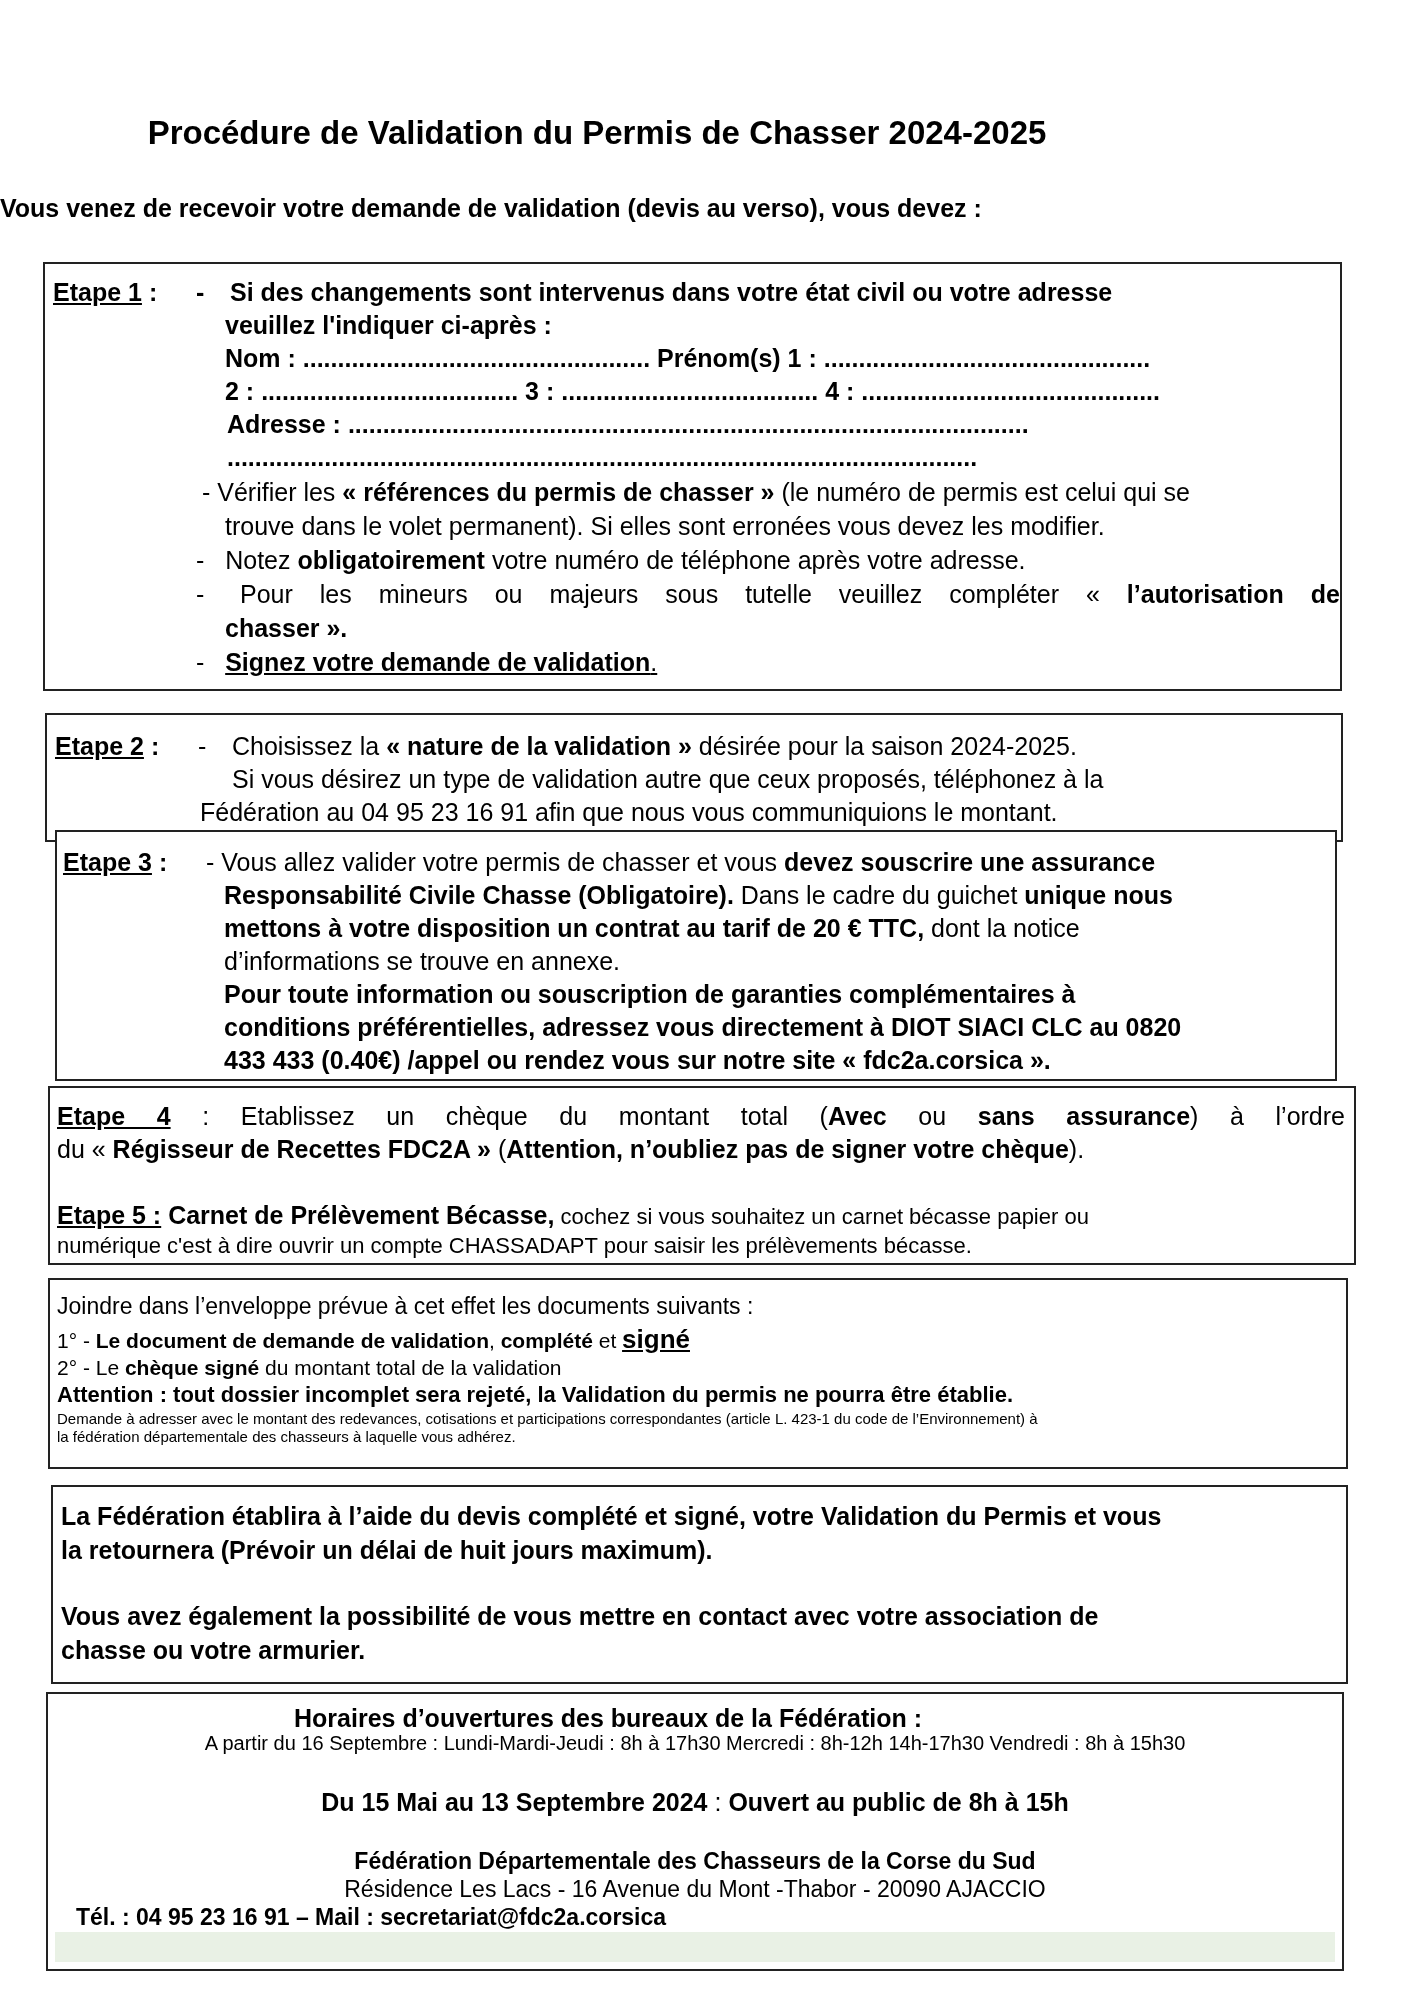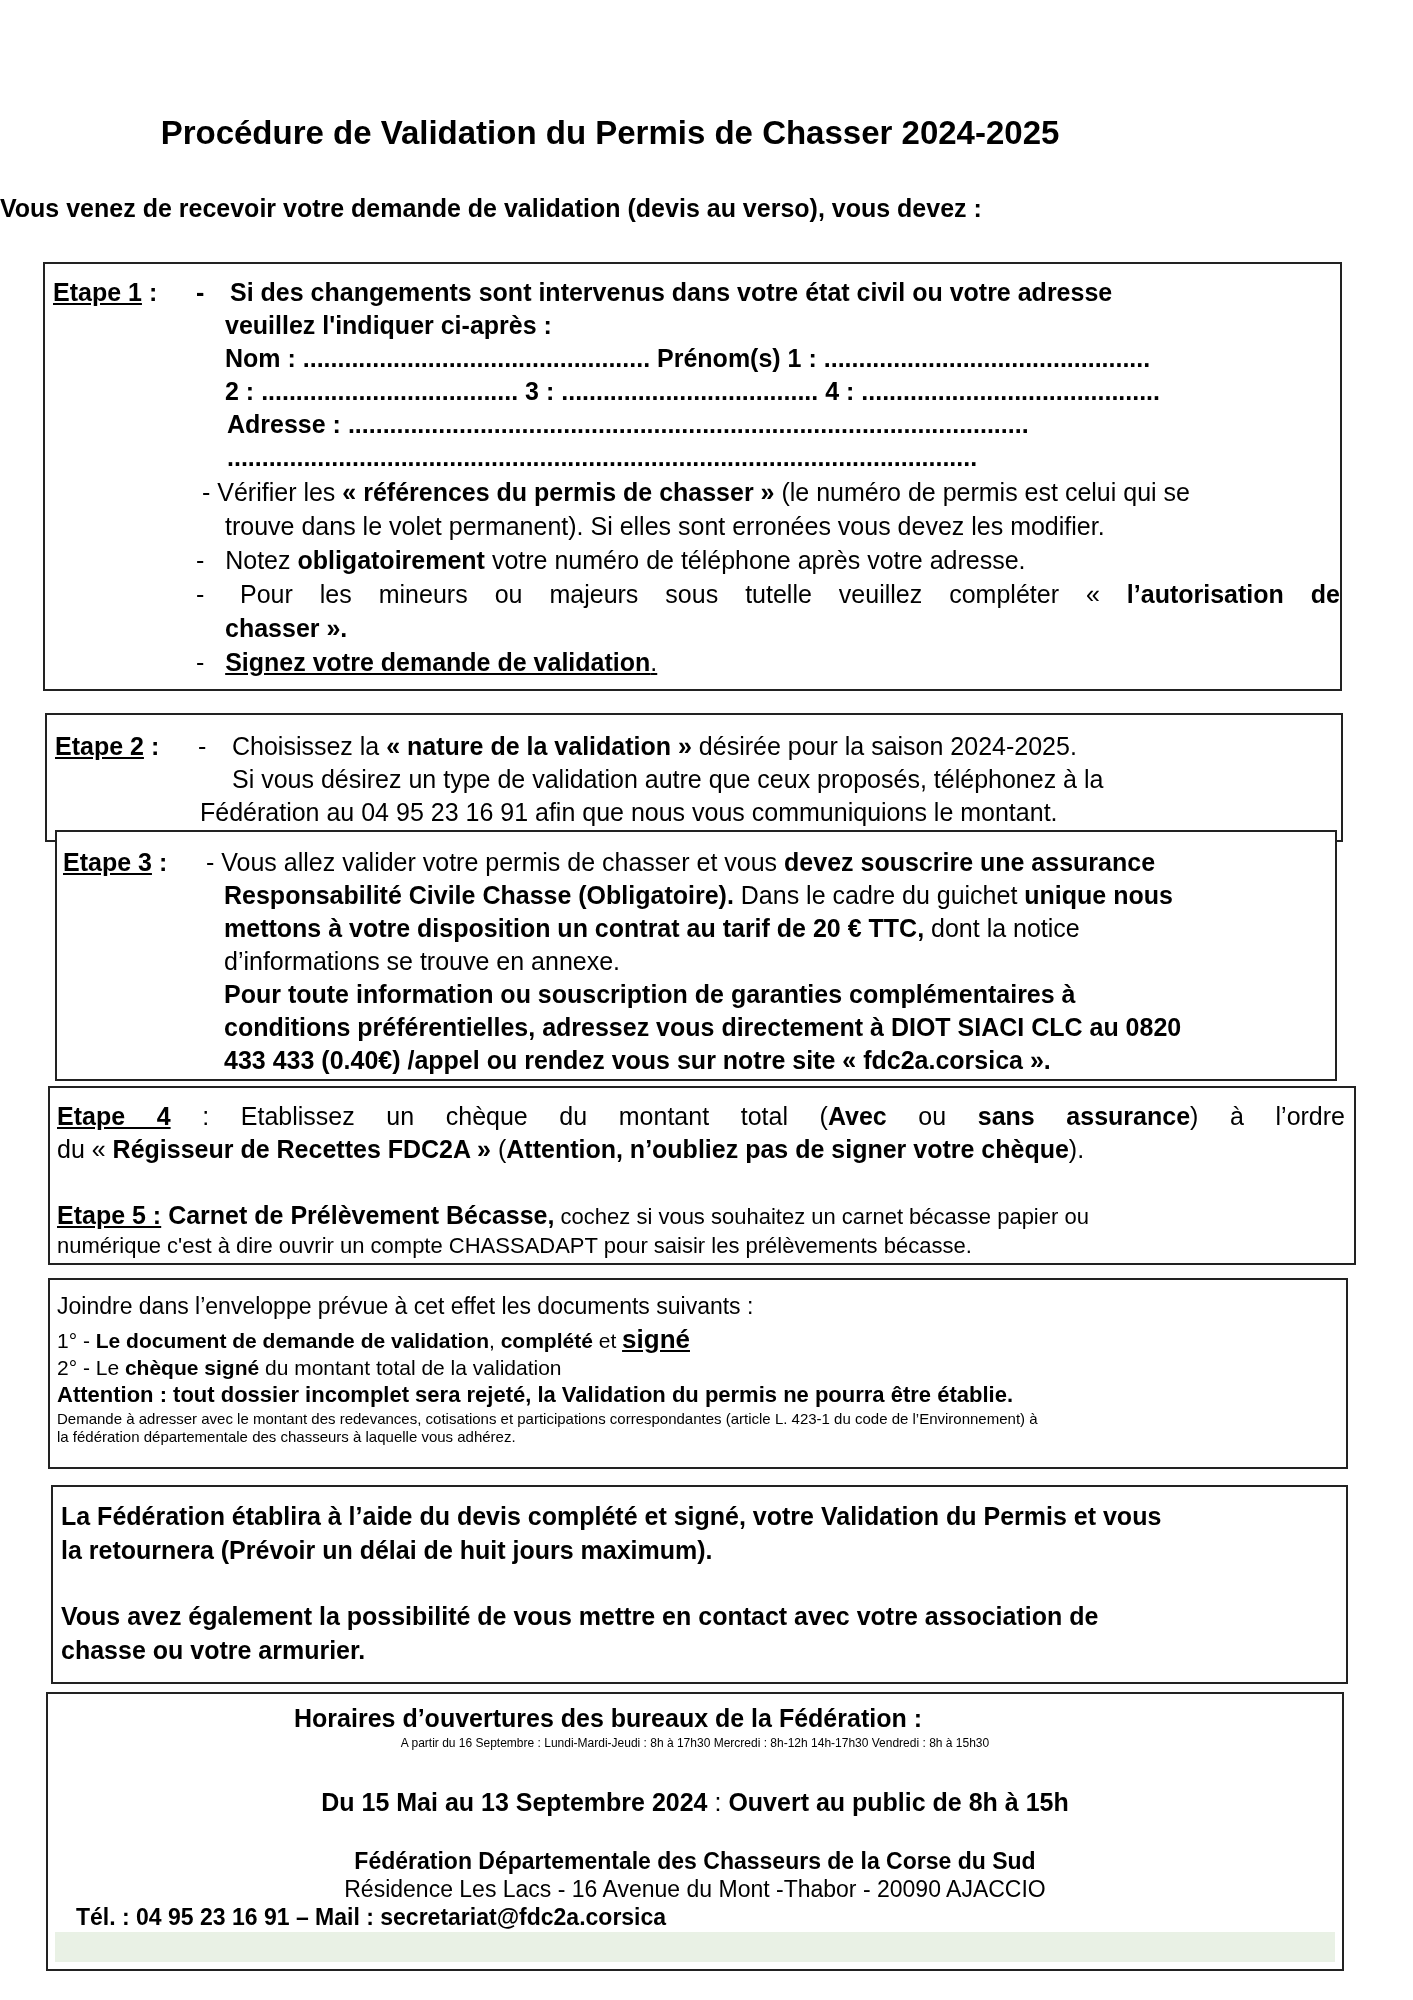--- a/index.html
+++ b/index.html
@@ -1,27 +1,27 @@
 <!DOCTYPE html>
 <html><head>
 <meta charset="utf-8">
 <style>
   html, body { margin:0; padding:0; background:#ffffff; }
   body { width:1413px; height:2000px; position:relative; overflow:hidden;
          font-family:"Liberation Sans", sans-serif; color:#000; }
   .abs { position:absolute; }
   .box { position:absolute; border:2px solid #222; background:#fff; box-sizing:border-box; }
-  .title { left:0; width:1194px; top:114px; text-align:center; font-size:33px; font-weight:bold;margin-left:13px; }
+  .title { left:0; width:1194px; top:114px; text-align:center; font-size:33px; font-weight:bold; }
   .subtitle { left:0; width:1413px; top:194px; text-align:left; font-size:25px; font-weight:bold; }
   .line { position:absolute; white-space:nowrap; font-size:25px; line-height:33px; }
   .b { font-weight:bold; }
   .u { text-decoration:underline; }
   .i { }
   .just { text-align:justify; text-align-last:justify; white-space:normal; }
-  .small { font-size:12px; line-height:19px; }
+  .small { font-size:20px; line-height:19px; }
   .tiny { font-size:15px; line-height:18px; }
   .green-band { position:absolute; background:#e9f1e5; }
 </style>
 </head>
 <body>
 
 <div class="abs title">Procédure de Validation du Permis de Chasser 2024-2025</div>
 <div class="abs subtitle">Vous venez de recevoir votre demande de validation (devis au verso), vous devez :</div>
 
 <div class="box" style="left:43px; top:262px; width:1299px; height:429px;"></div>

